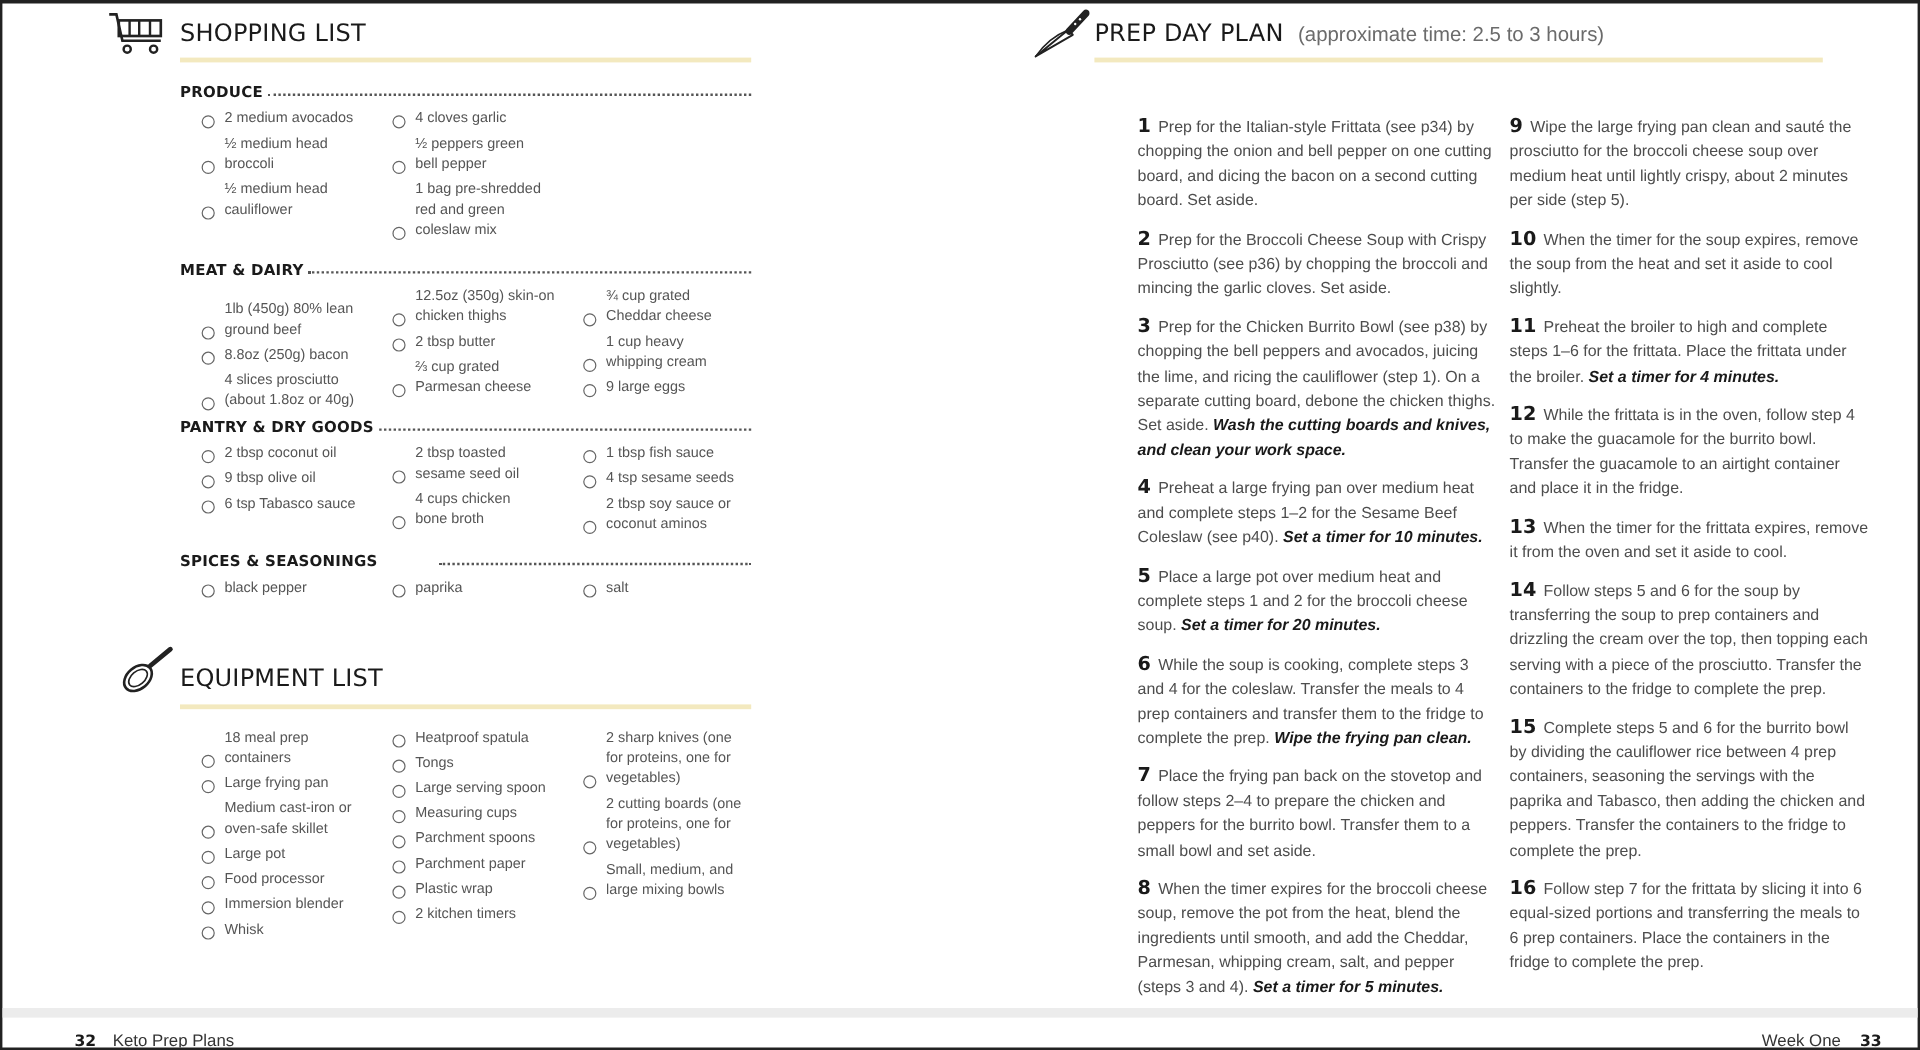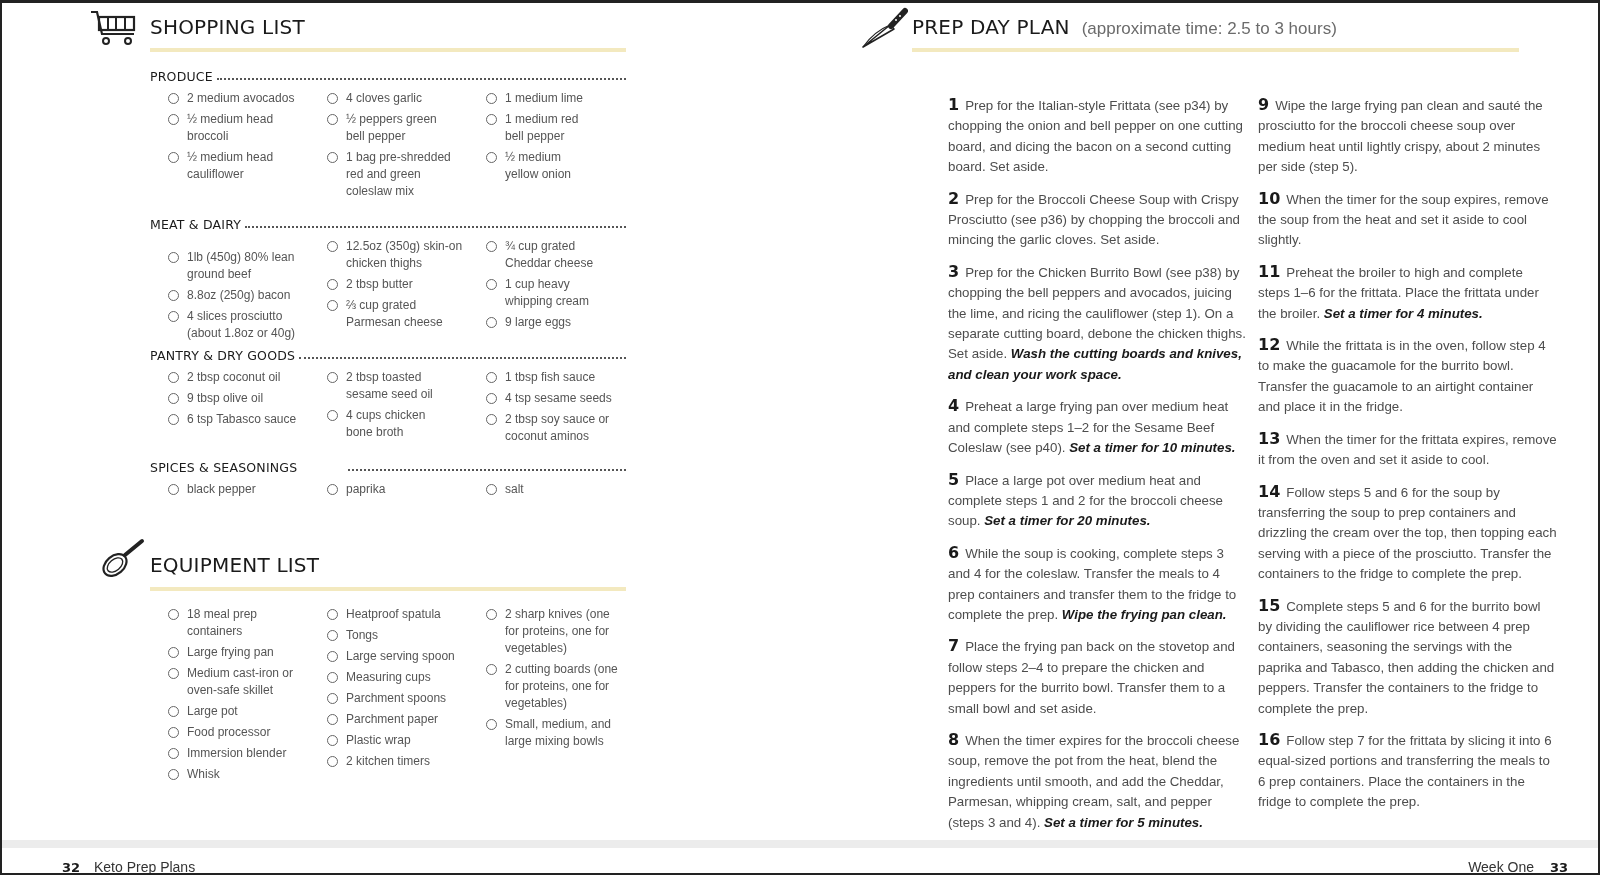--- a/index.html
+++ b/index.html
@@ -34,27 +34,27 @@
       font-weight: normal;
     }
     .yellow-rule { position: absolute; height: 4px; background: #f3e9bf; }
 
     .cat-head {
       position: absolute; left: 148px; width: 476px;
       display: flex; align-items: center;
     }
     .cat-label {
       font-family: "DejaVu Sans", sans-serif;
-      font-weight: normal; font-size: 12.5px; color: #1a1a1a;
+      font-weight: bold; font-size: 12.5px; color: #1a1a1a;
       white-space: nowrap; letter-spacing: 0.2px;
     }
     .dots { flex: 1; margin-left: 4px; border-bottom: 2px dotted #555; height: 1px; transform: translateY(2px); }
 
     .col { position: absolute; width: 155px; }
-    .item { display: flex; align-items: flex-start; font-size: 12px; line-height: 17px; color: #555; margin-bottom: 4px; }
+    .item { display: flex; align-items: flex-end; font-size: 12px; line-height: 17px; color: #555; margin-bottom: 4px; }
     .circle {
       flex: 0 0 auto; width: 11px; height: 11px; border: 1.3px solid #666; border-radius: 50%;
       margin-top: 3px; margin-right: 8px;
     }
     .item-text { width: 130px; }
 
     .steps-col { position: absolute; top: 92px; width: 300px; margin-left: 32px; }
     .step { font-size: 13.3px; line-height: 20.4px; color: #4d4d4d; margin-bottom: 11px; }
     .step-num {
       font-family: "DejaVu Sans", sans-serif; font-weight: bold; font-size: 16px; color: #1a1a1a;
@@ -110,34 +110,20 @@
       </div>
     <div class="item">
         <span class="circle"></span>
         <span class="item-text" style="width:110px">½ peppers green bell pepper</span>
       </div>
     <div class="item">
         <span class="circle"></span>
         <span class="item-text" style="width:110px">1 bag pre-shredded red and green coleslaw mix</span>
       </div>
   </div>
-  <div class="col" style="left:484px; top:87px;">
-    <div class="item">
-        <span class="circle"></span>
-        <span class="item-text">1 medium lime</span>
-      </div>
-    <div class="item">
-        <span class="circle"></span>
-        <span class="item-text" style="width:80px">1 medium red bell pepper</span>
-      </div>
-    <div class="item">
-        <span class="circle"></span>
-        <span class="item-text" style="width:80px">½ medium yellow onion</span>
-      </div>
-  </div>
 
   <div class="cat-head" style="top:214px;">
     <span class="cat-label">MEAT &amp; DAIRY</span>
     <span class="dots"></span>
   </div>
   <div class="col" style="left:166px; top:246px;">
     <div class="item">
         <span class="circle"></span>
         <span class="item-text" style="width:110px">1lb (450g) 80% lean ground beef</span>
       </div>

